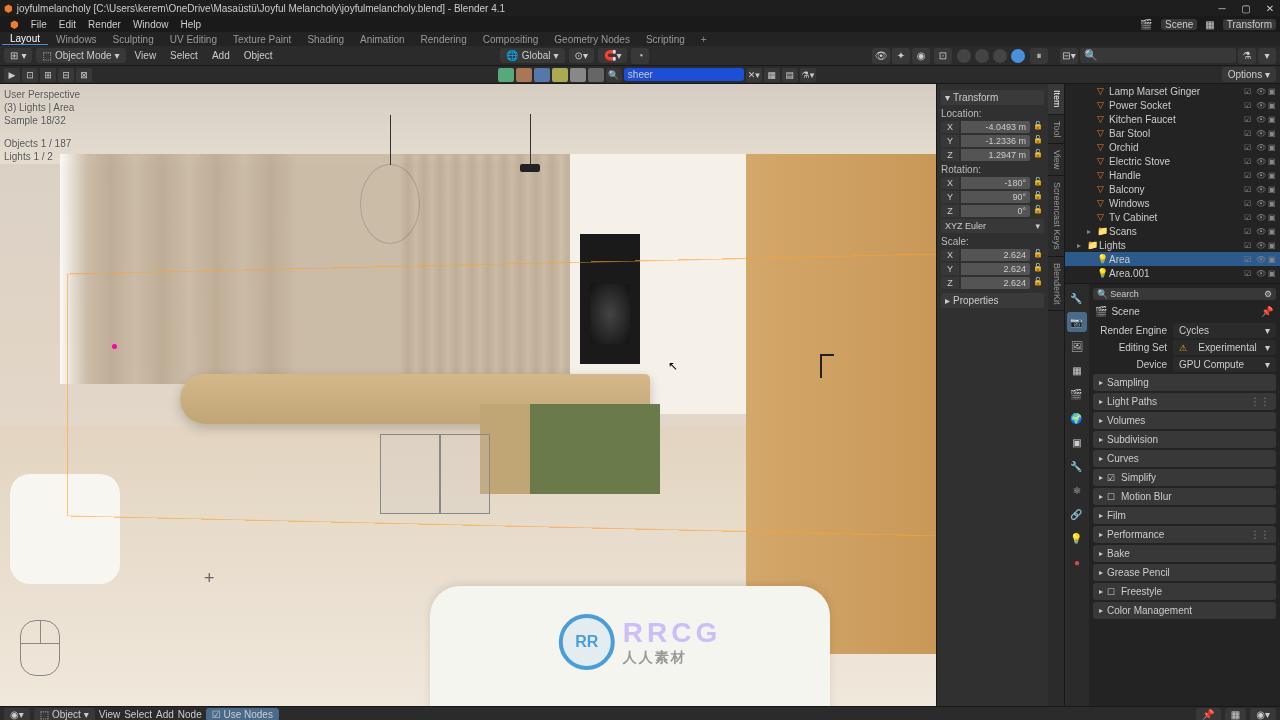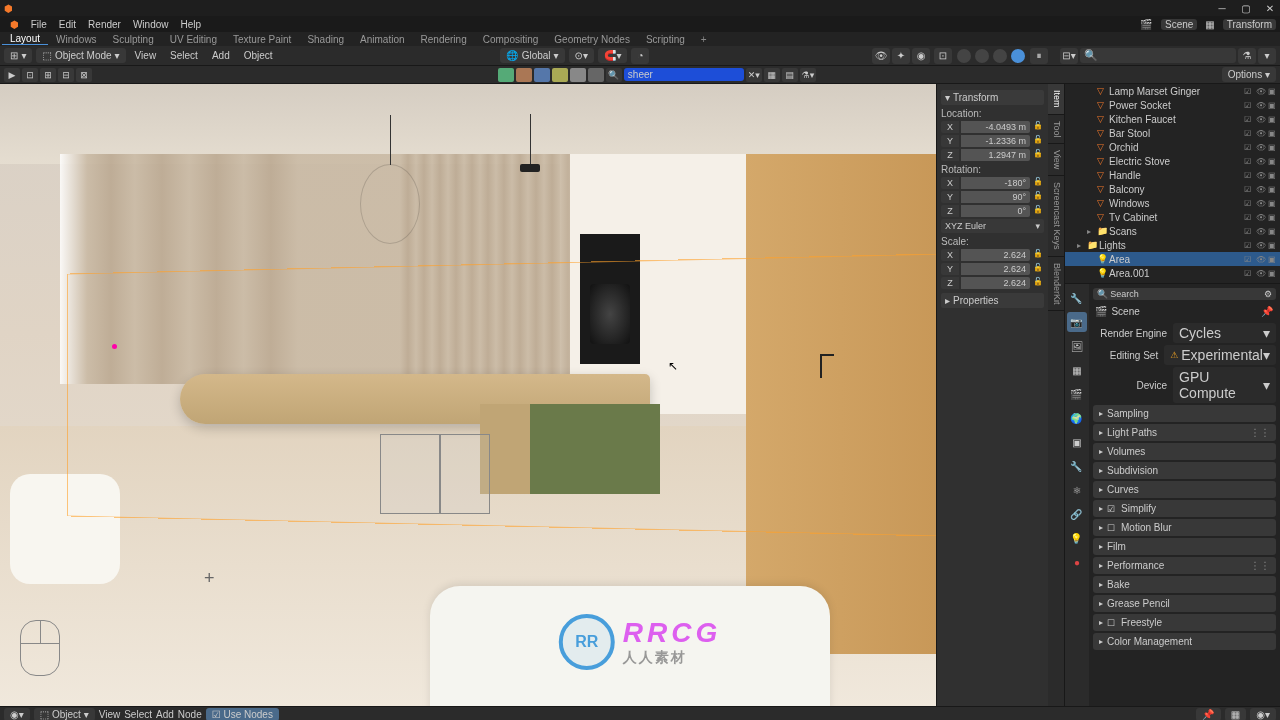--- a/index.html
+++ b/index.html
@@ -114,46 +114,47 @@
 
 .properties { flex: 1; display: flex; }
 .prop-tabs { width: 24px; background: #2b2b2b; display: flex; flex-direction: column; padding: 4px 0; gap: 4px; }
 .prop-tabs .ptab { width: 20px; height: 20px; margin: 0 auto; display: flex; align-items: center; justify-content: center; font-size: 10px; border-radius: 3px; cursor: pointer; }
 .prop-tabs .ptab.active { background: #4a6a8a; }
 .prop-content { flex: 1; padding: 4px; font-size: 10px; overflow: hidden; }
 .prop-search { background: #383838; border-radius: 3px; padding: 1px 4px; margin-bottom: 4px; display: flex; align-items: center; gap: 2px; font-size: 9px; }
 .breadcrumb { display: flex; align-items: center; gap: 4px; padding: 2px; margin-bottom: 4px; }
 .prop-row { display: flex; margin: 2px 0; align-items: center; }
 .prop-row .plabel { width: 80px; text-align: right; padding-right: 6px; font-size: 10px; color: #ccc; }
-.prop-row .pvalue { flex: 1; background: #2b2b2b; padding: 2px 6px; border-radius: 3px; font-size: 14px; display: flex; justify-content: space-between; align-items: center; }
+.prop-row .pvalue { flex: 1; background: #2b2b2b; padding: 2px 6px; border-radius: 3px; font-size: 10px; display: flex; justify-content: space-between; align-items: center; }
 .prop-row .pvalue.warn::before { content: '⚠'; color: #f5a623; margin-right: 3px; font-size: 9px; }
 .prop-section { background: #383838; padding: 3px 6px; margin: 2px 0; border-radius: 3px; display: flex; align-items: center; gap: 4px; cursor: pointer; }
 .prop-section .chev { font-size: 8px; }
 .prop-section .check { width: 10px; font-size: 9px; }
 .prop-section .dots { margin-left: auto; font-size: 10px; color: #888; }
 
 
 .bottom-toolbar { height: 16px; background: #2b2b2b; display: flex; align-items: center; padding: 0 4px; gap: 4px; font-size: 10px; border-top: 1px solid #181818; }
 .bottom-toolbar .spacer { flex: 1; }
 .bottom-toolbar .btn { background: #383838; padding: 1px 6px; border-radius: 3px; }
 .bottom-toolbar .btn.active { background: #4a6a8a; }
 
 
 .watermark { position: absolute; bottom: 50px; left: 50%; transform: translateX(-50%); display: flex; align-items: center; gap: 8px; pointer-events: none; opacity: 0.85; }
 .watermark-circle { width: 56px; height: 56px; border: 4px solid #2a8fd8; border-radius: 50%; display: flex; align-items: center; justify-content: center; background: rgba(42,143,216,0.1); }
 .watermark-circle span { color: #2a8fd8; font-weight: bold; font-size: 16px; }
 .watermark-text { font-size: 28px; font-weight: bold; letter-spacing: 4px; }
-.watermark-text .blue { color: #d946ef; font-style: italic; }
+.watermark-text .blue { color: #c4b5fd; }
 .watermark-text .sub { font-size: 14px; color: #888; letter-spacing: 2px; display: block; }
 </style>
 </head>
 <body>
 
 <div class="titlebar">
   <span class="icon">⬢</span>
+  <span class="title">joyfulmelancholy [C:\Users\kerem\OneDrive\Masaüstü\Joyful Melancholy\joyfulmelancholy.blend] - Blender 4.1</span>
   <div class="window-controls">
     <span>─</span>
     <span>▢</span>
     <span>✕</span>
   </div>
 </div>
 
 <div class="menubar">
   <span class="icon" style="color:#f5792a">⬢</span>
   <span>File</span>
@@ -266,20 +267,27 @@
       <div class="chair"></div>
       <div class="chair2"></div>
       <div class="pendant1"></div>
       <div class="pendant2"></div>
       <div class="armchair"></div>
       <div class="sofa"></div>
       <div class="camera-lines"></div>
       <div class="cursor3d"></div>
       <div class="pink-dot"></div>
     </div>
+    <div class="viewport-overlay-tl">
+      <div>User Perspective</div>
+      <div>(3) Lights | Area</div>
+      <div>Sample 18/32</div>
+      <div style="margin-top:10px">Objects    1 / 187</div>
+      <div>Lights     1 / 2</div>
+    </div>
     <div class="mouse-icon"></div>
     <div class="pointer">↖</div>
   </div>
 
   <div class="npanel">
     <div class="npanel-content">
       <div class="section-header">▾ <span>Transform</span></div>
       <div class="subhead">Location:</div>
       <div class="field-row">
           <span class="label">X</span>

